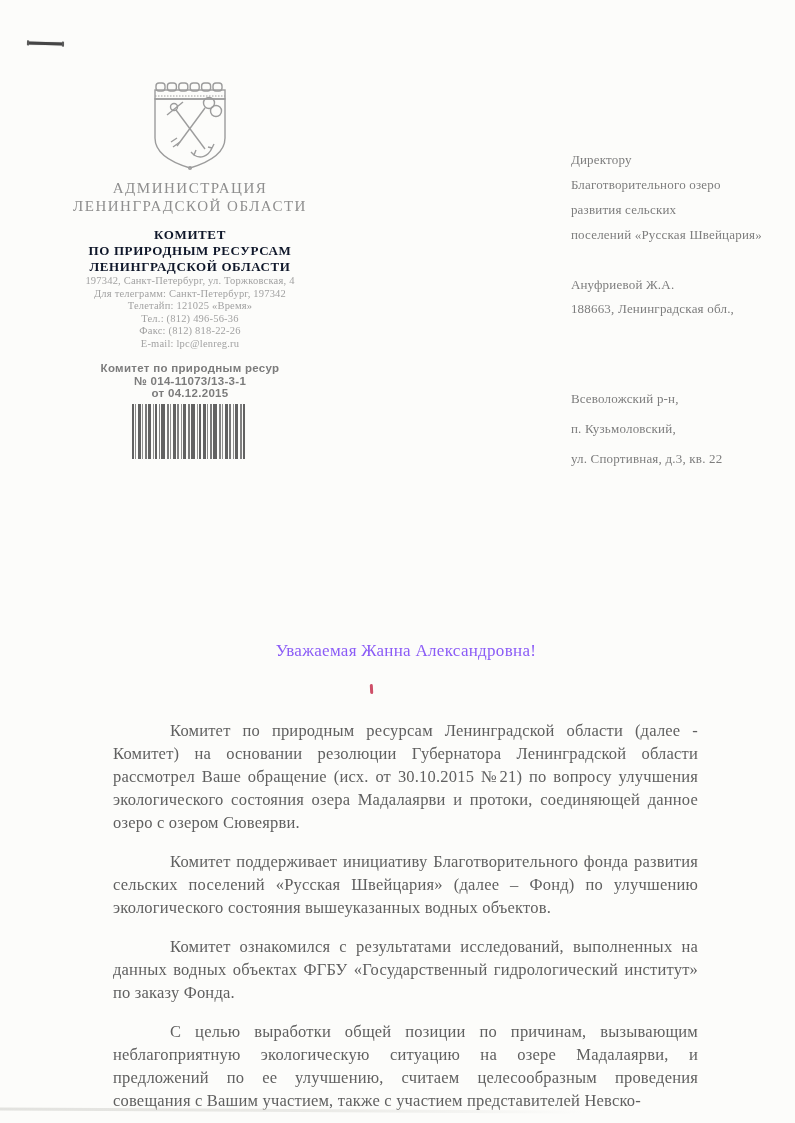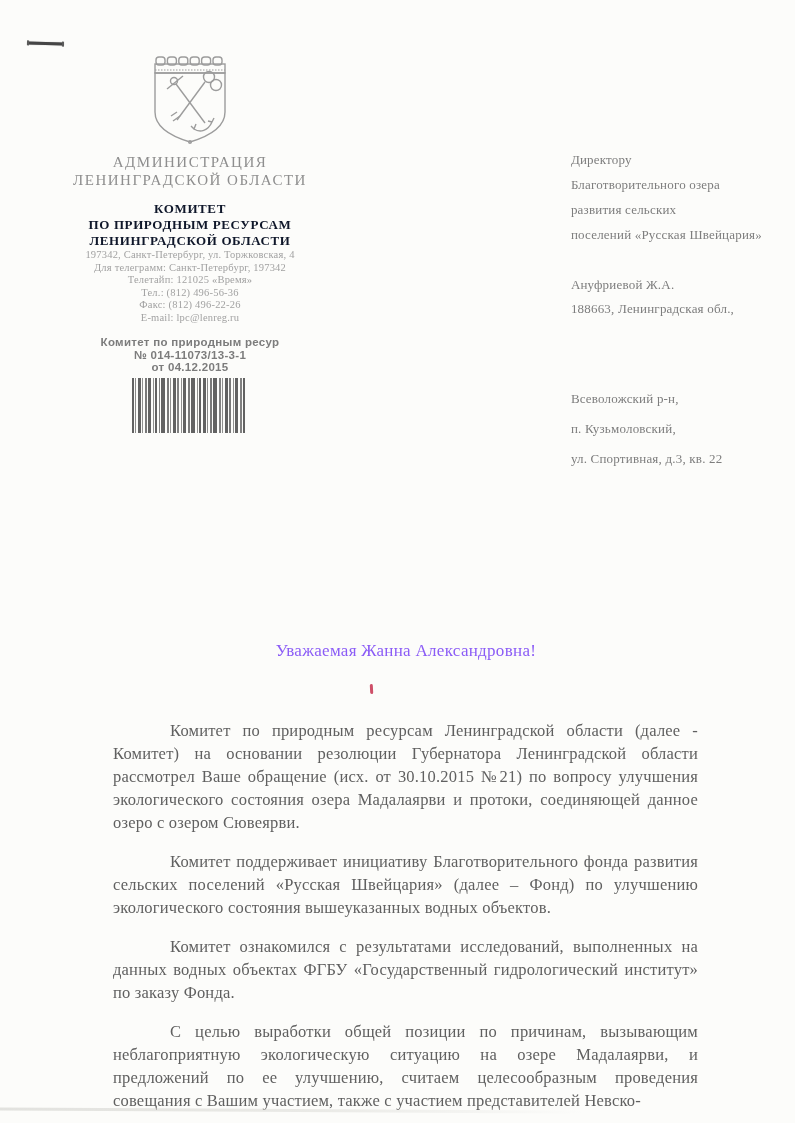--- a/index.html
+++ b/index.html
@@ -18,21 +18,21 @@
     box-shadow:0 0 1px rgba(0,0,0,.4);
   }
   .top-dash:before,.top-dash:after{
     content:"";position:absolute;top:-1px;width:2px;height:5px;background:#5a5a5a;
   }
   .top-dash:before{left:0;}
   .top-dash:after{right:0;}
 
   
   .letterhead{
-    position:absolute;left:45px;top:52px;width:290px;text-align:center;
+    position:absolute;left:45px;top:78px;width:290px;text-align:center;
     filter:blur(.2px);
   }
   .emblem{display:block;margin:0 auto;width:86px;height:92px;}
   .org{
     margin-top:9px;font-size:15px;letter-spacing:1.5px;
     color:#8e8e8e;line-height:18px;
   }
   .committee{
     margin-top:12px;font-size:13px;font-weight:bold;letter-spacing:.6px;
     color:#0f172a;line-height:16px;
@@ -125,21 +125,21 @@
       <div>КОМИТЕТ</div>
       <div>ПО ПРИРОДНЫМ РЕСУРСАМ</div>
       <div>ЛЕНИНГРАДСКОЙ ОБЛАСТИ</div>
     </div>
 
     <div class="addr">
       <div>197342, Санкт-Петербург, ул. Торжковская, 4</div>
       <div>Для телеграмм: Санкт-Петербург, 197342</div>
       <div>Телетайп: 121025 «Время»</div>
       <div>Тел.: (812) 496-56-36</div>
-      <div>Факс: (812) 496-22-26</div>
+      <div>Факс: (812) 818-22-26</div>
       <div>E-mail: lpc@lenreg.ru</div>
     </div>
 
     <div class="stamp">
       <div>Комитет по природным ресур</div>
       <div>№ 014-11073/13-3-1</div>
       <div>от 04.12.2015</div>
     </div>
 
     <svg class="barcode" viewBox="0 0 116 55" preserveAspectRatio="none">
@@ -176,21 +176,21 @@
           <rect x="103" y="0" width="3" height="55"></rect>
         <rect x="108" y="0" width="2" height="55" opacity=".8"></rect>
           <rect x="111" y="0" width="2" height="55"></rect>
       </g>
     </svg>
   </div>
 
   <div class="recipient">
     <div class="grp1">
       <div>Директору</div>
-      <div>Благотворительного озера</div>
+      <div>Благотворительного озеро</div>
       <div>развития сельских</div>
       <div>поселений «Русская Швейцария»</div>
     </div>
     <div class="grp2">
       <div>Ануфриевой Ж.А.</div>
       <div>188663, Ленинградская обл.,</div>
     </div>
     <div class="grp3">
       <div>Всеволожский р-н,</div>
       <div>п. Кузьмоловский,</div>

